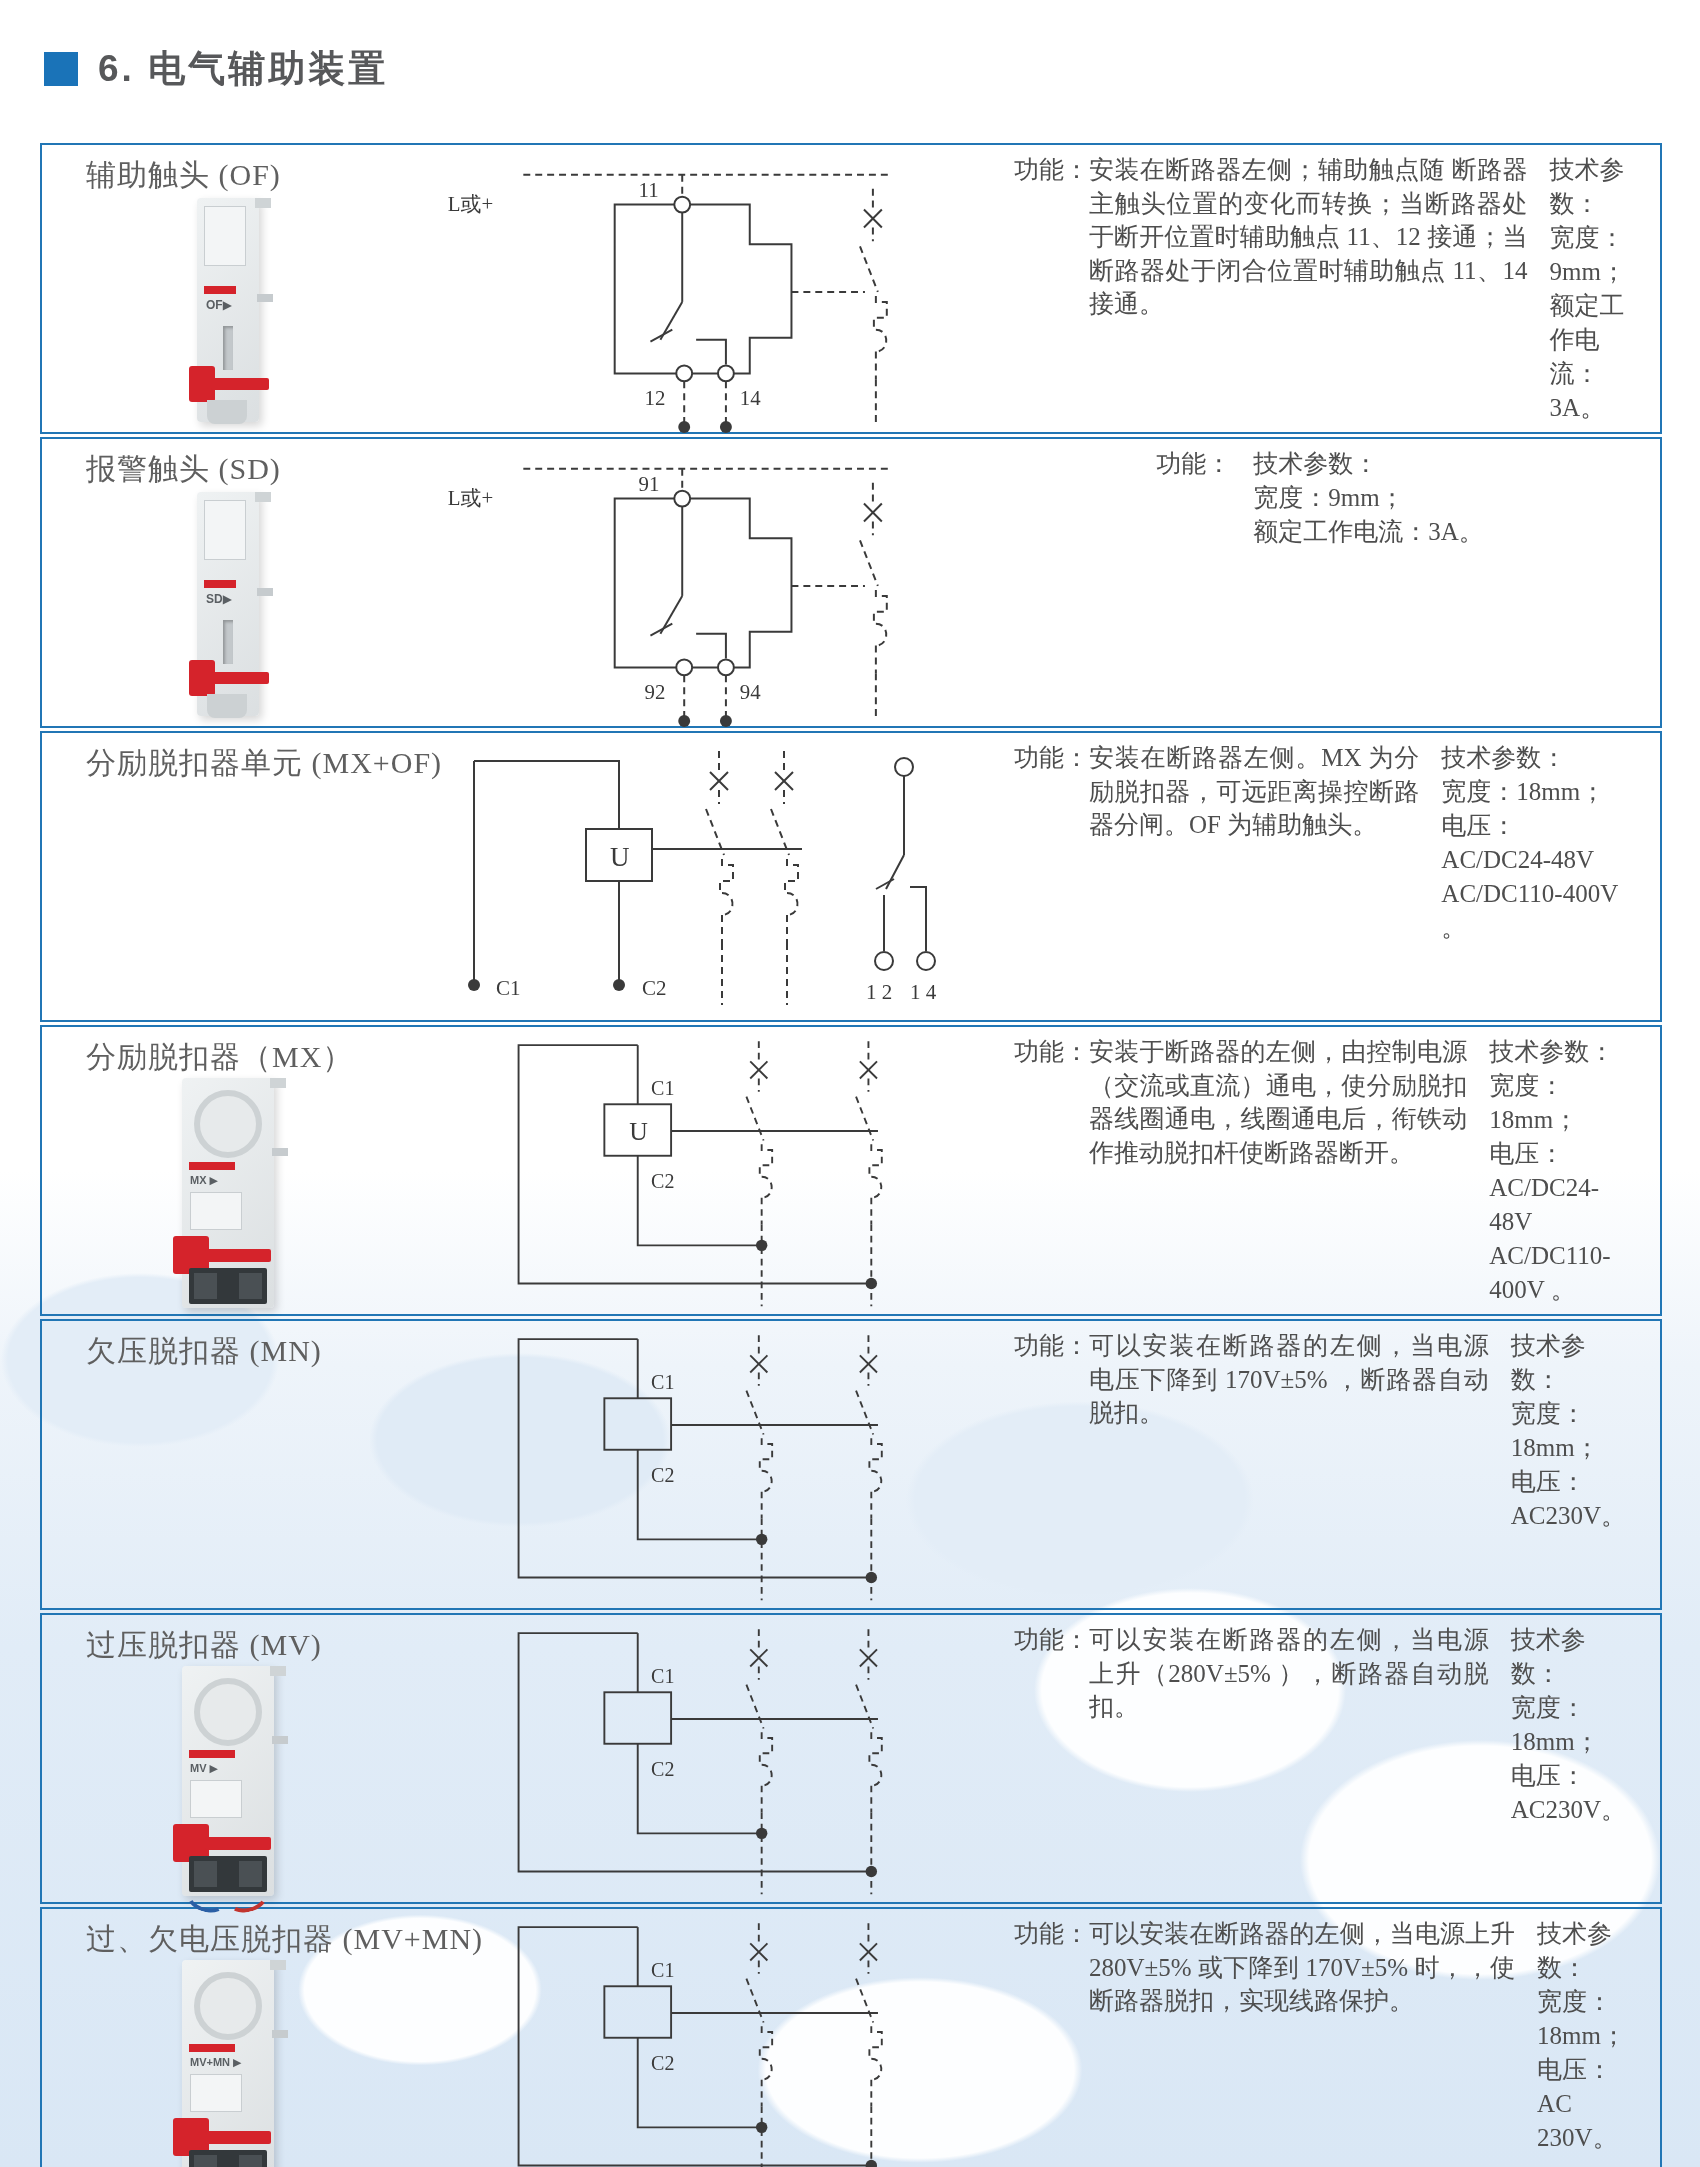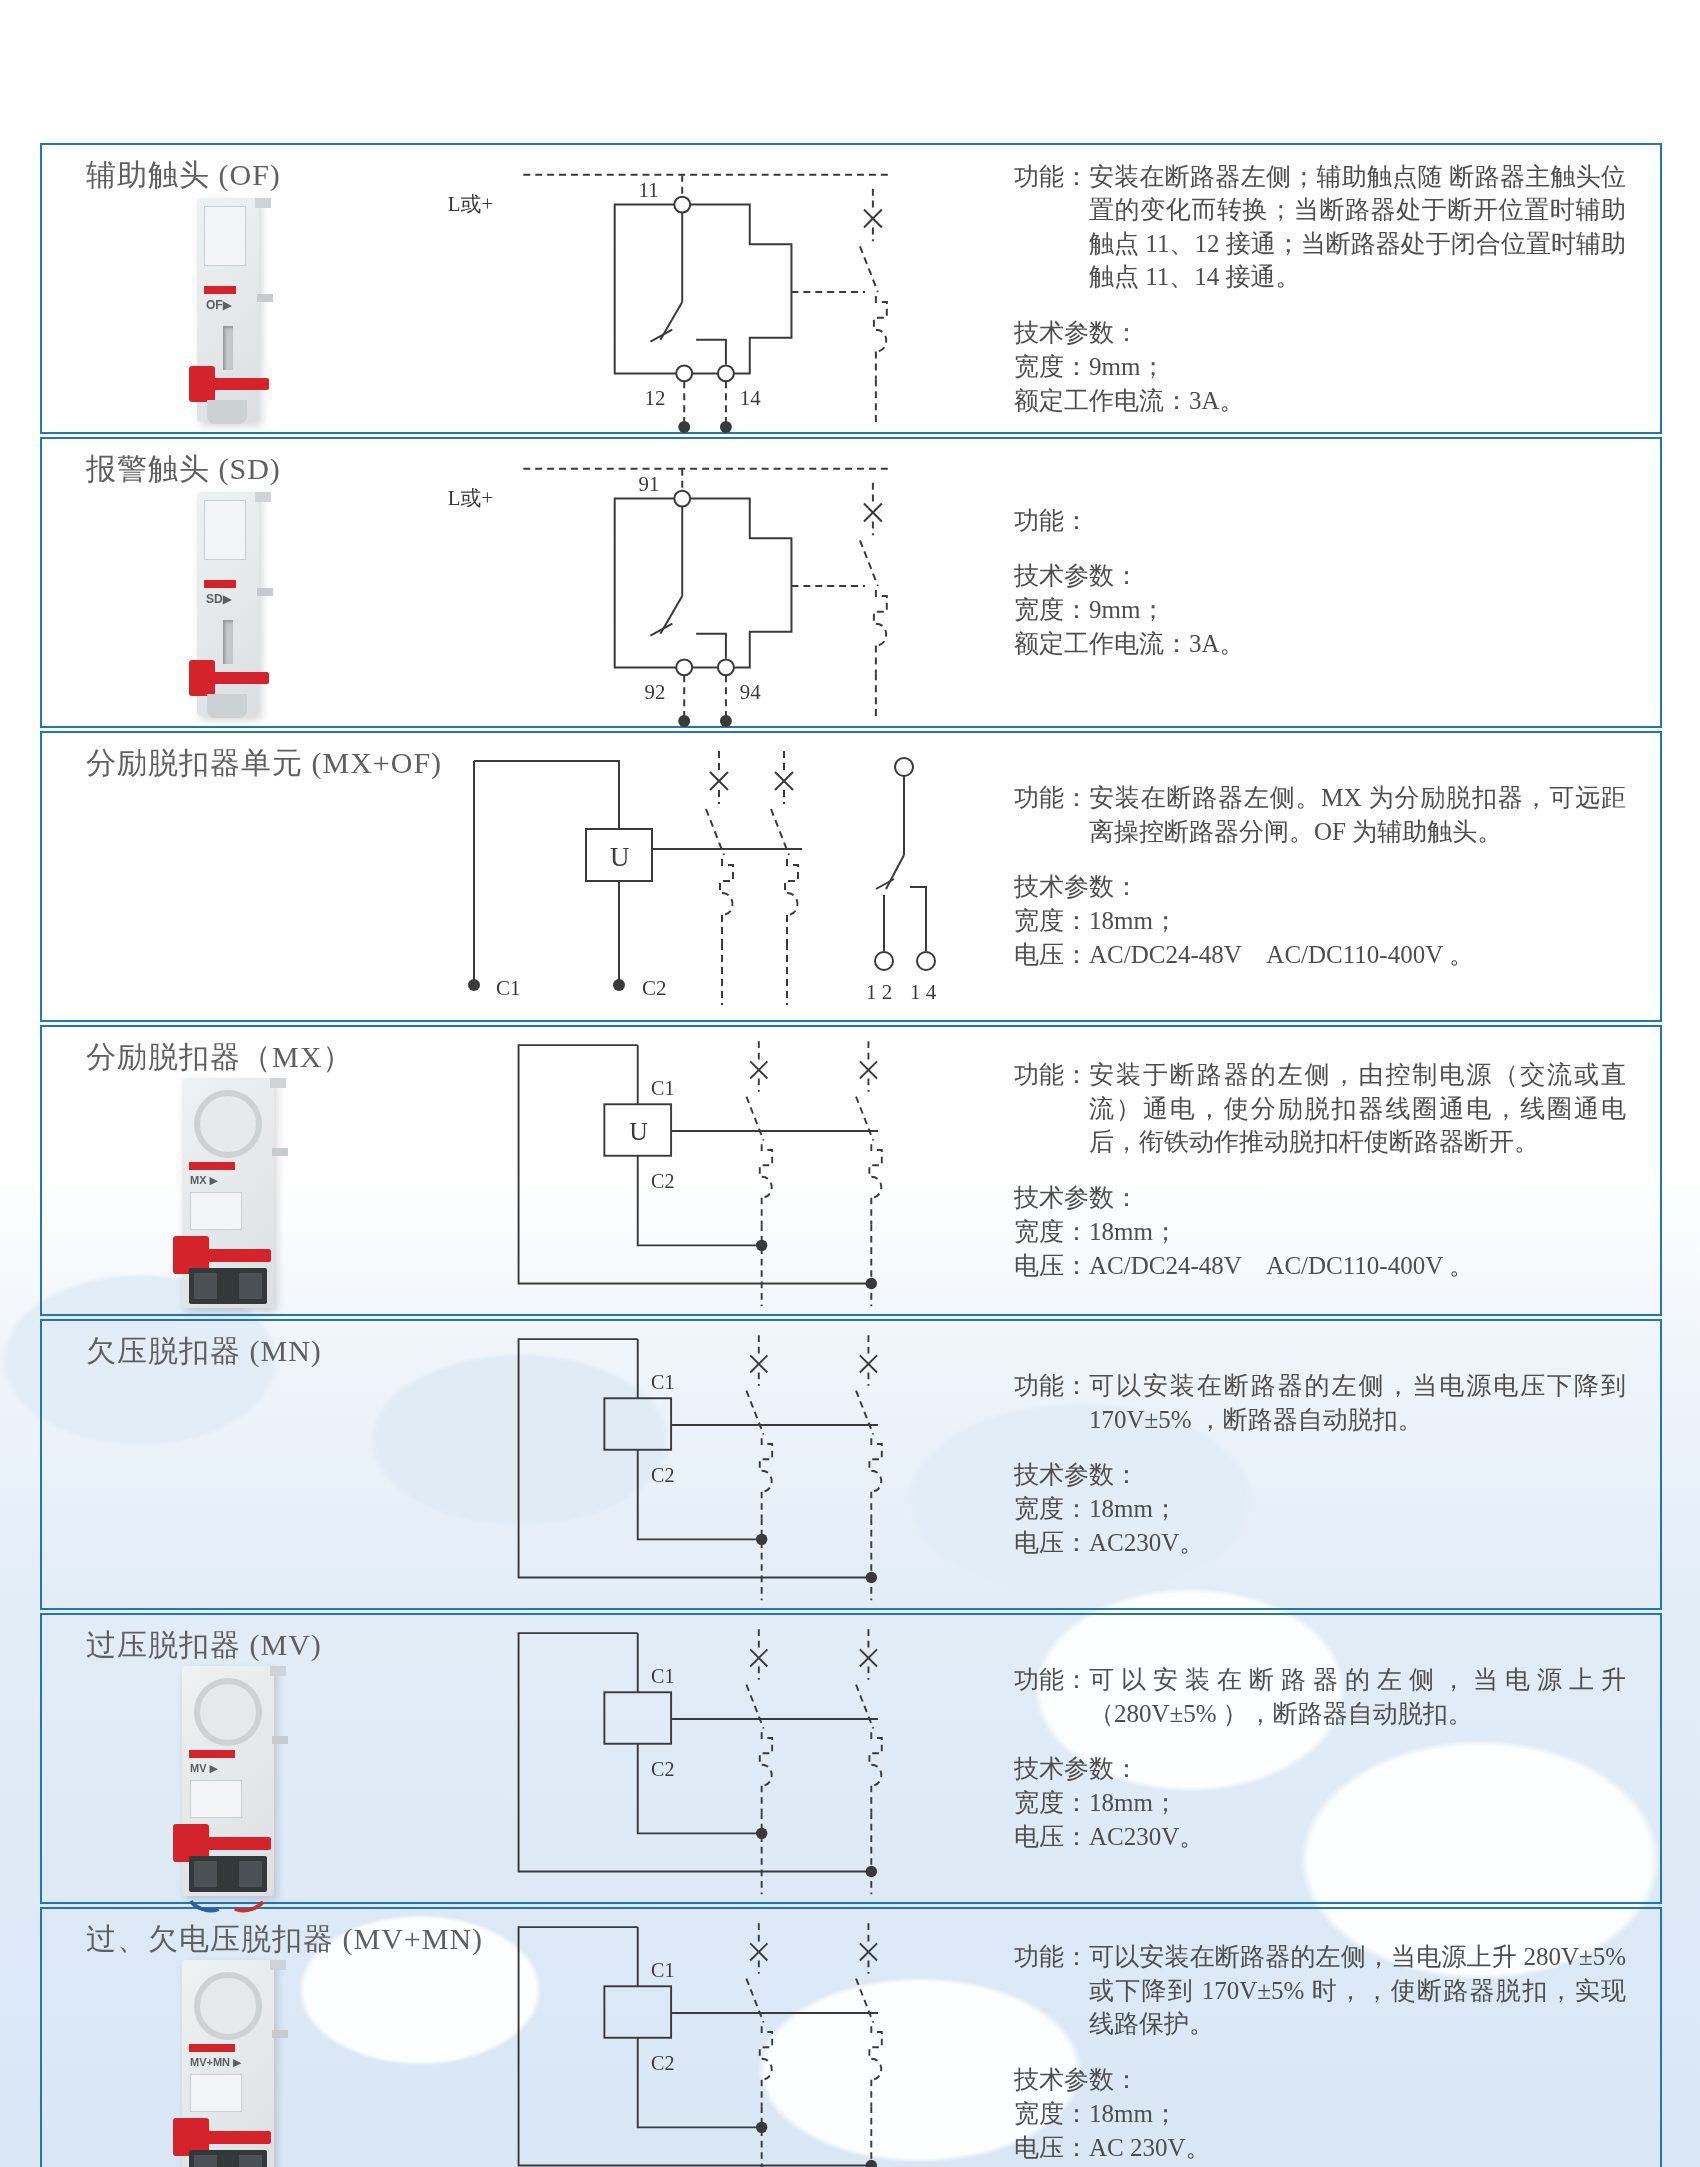--- a/index.html
+++ b/index.html
@@ -30,21 +30,21 @@
   }
   
   .rows{position:absolute;top:143px;left:40px;right:38px;display:flex;flex-direction:column;gap:3px;}
   .row{height:287px;border:2px solid #2176b5;display:flex;background:transparent;}
   .col-left{width:372px;display:flex;flex-direction:column;}
   .row-title{
     margin:10px 0 0 44px;font-size:30px;font-weight:normal;color:#5f5f5f;letter-spacing:1px;white-space:nowrap;
   }
   .product{flex:1;display:flex;align-items:center;justify-content:center;padding-bottom:8px;}
   .col-diagram{width:600px;display:flex;align-items:center;justify-content:center;}
-  .col-text{flex:1;display:flex;flex-direction:column;justify-content:center;gap:22px;padding:8px 34px 8px 0;}
+  .col-text{flex:1;display:flex;justify-content:center;gap:22px;padding:8px 34px 8px 0;}
   .func{display:flex;font-size:25px;line-height:1.34;color:#4e4e4e;}
   .func .lab{white-space:nowrap;}
   .func p{margin:0;flex:1;text-align:justify;}
   .tech p{margin:0;font-size:25px;line-height:1.36;color:#4e4e4e;}
   
   svg.diagram line, svg.diagram path, svg.diagram rect, svg.diagram circle, #diagram-defs line, #diagram-defs path{
     stroke:#3a3a3a;stroke-width:2;fill:none;
   }
   svg.diagram .d, #diagram-defs .d{stroke-dasharray:7 5;}
   svg.diagram .term{fill:#fff;}
@@ -108,20 +108,24 @@
       <line class="d" x1="-13" y1="58" x2="5" y2="104"></line>
       <path class="d" d="M3,108 v6 h11 v16 h-13 v12"></path>
       <path class="d" d="M3,142 c14,0 14,22 0,22"></path>
       <line class="d" x1="3" y1="164" x2="3" y2="192"></line>
     </g>
   </defs>
 </svg>
 
 <div class="sheet">
 
+  <div class="header">
+    <div class="sq"></div>
+    <h1>6. 电气辅助装置</h1>
+  </div>
 
   <div class="rows">
 
     <section class="row">
       <div class="col-left">
         <h2 class="row-title">辅助触头 (OF)</h2>
         <div class="product slim">
           <div class="product-box">
             <div class="p-hook"></div>
             <div class="p-print"></div>

